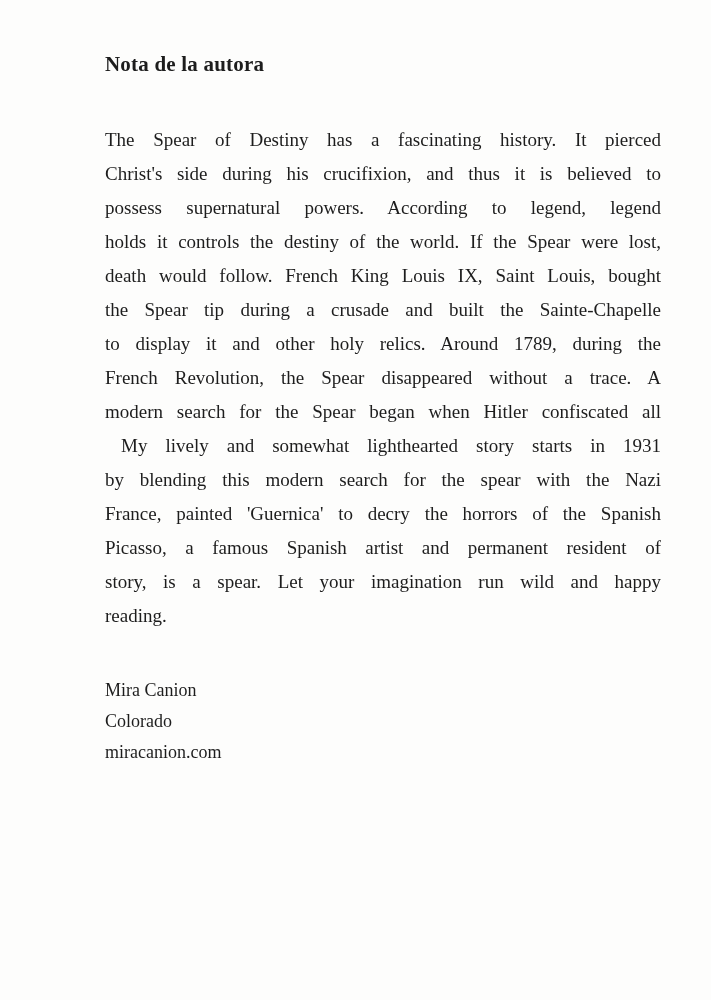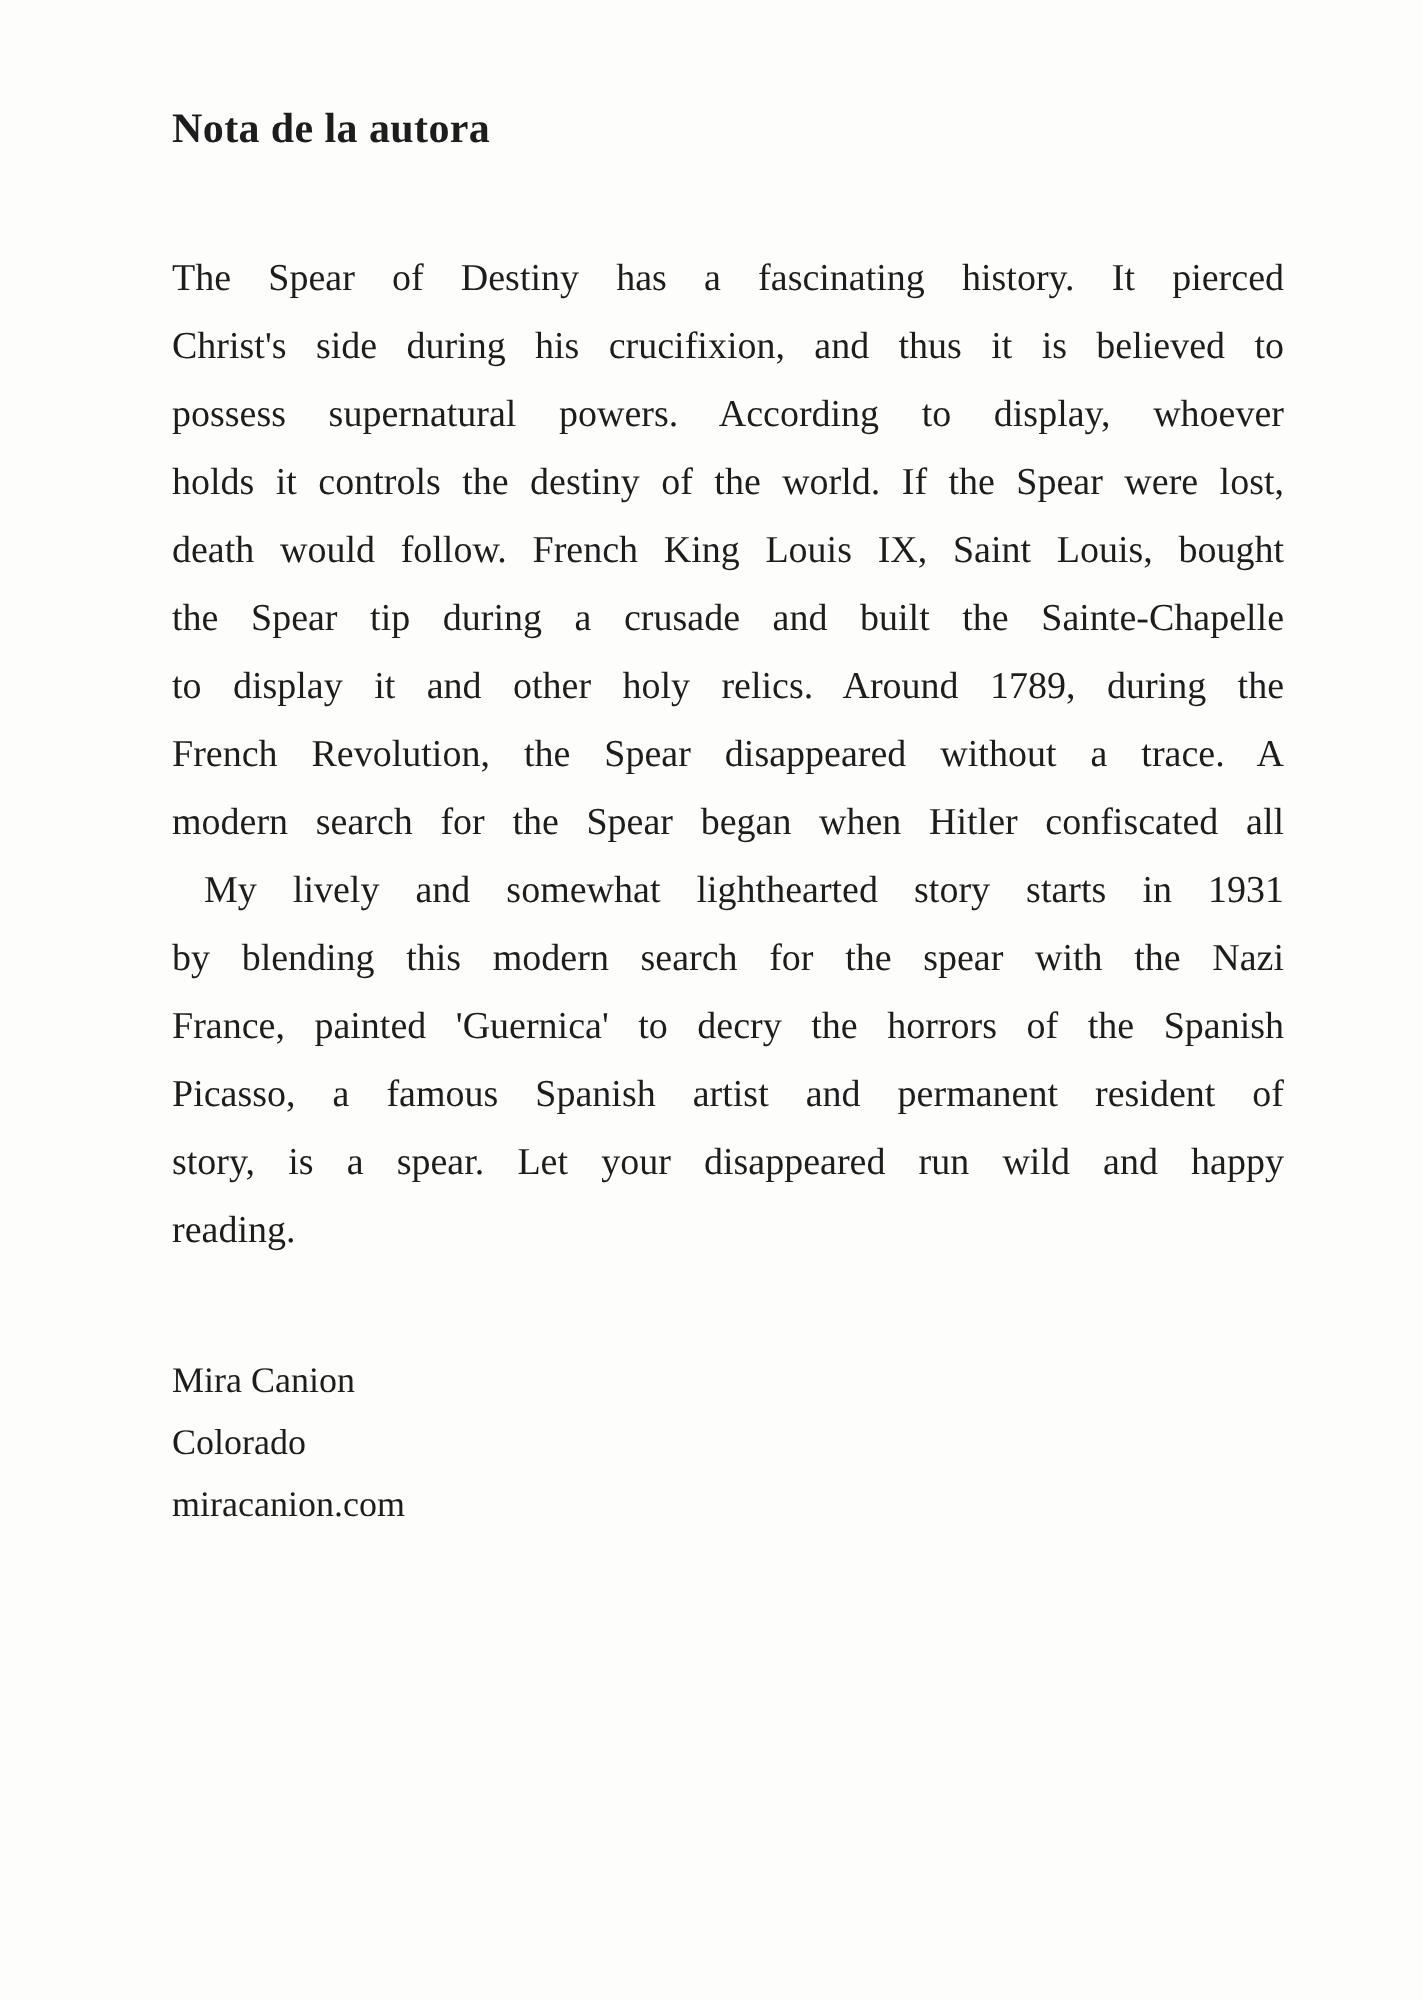--- a/index.html
+++ b/index.html
@@ -11,21 +11,21 @@
     position: relative;
     width: 711px;
     height: 1000px;
     background: #fdfdfc;
     font-family: "Liberation Serif", "DejaVu Serif", serif;
     color: #1d1d1d;
     overflow: hidden;
   }
   .content {
     position: absolute;
-    left: 86px;
+    left: 105px;
     top: 52px;
     width: 556px;
   }
   .title {
     font-size: 21px;
     font-weight: 700;
     line-height: 24px;
     margin: 0;
     letter-spacing: 0.2px;
   }
@@ -62,35 +62,35 @@
 <body>
 
 <div class="page">
   <div class="content">
 
     <h1 class="title">Nota de la autora</h1>
 
     <div class="para para1">
       <div class="line">The Spear of Destiny has a fascinating history. It pierced</div>
       <div class="line">Christ's side during his crucifixion, and thus it is believed to</div>
-      <div class="line">possess supernatural powers. According to display, whoever</div>
+      <div class="line">possess supernatural powers. According to legend, legend</div>
       <div class="line">holds it controls the destiny of the world. If the Spear were lost,</div>
       <div class="line">death would follow. French King Louis IX, Saint Louis, bought</div>
       <div class="line">the Spear tip during a crusade and built the Sainte-Chapelle</div>
       <div class="line">to display it and other holy relics. Around 1789, during the</div>
       <div class="line">French Revolution, the Spear disappeared without a trace. A</div>
       <div class="line">modern search for the Spear began when Hitler confiscated all</div>
     </div>
 
     <div class="para para2">
       <div class="line indent">My lively and somewhat lighthearted story starts in 1931</div>
       <div class="line">by blending this modern search for the spear with the Nazi</div>
       <div class="line">France, painted 'Guernica' to decry the horrors of the Spanish</div>
       <div class="line">Picasso, a famous Spanish artist and permanent resident of</div>
-      <div class="line">story, is a spear. Let your disappeared run wild and happy</div>
+      <div class="line">story, is a spear. Let your imagination run wild and happy</div>
       <div class="line flush">reading.</div>
     </div>
 
     <div class="signature">
       <div class="sig-line">Mira Canion</div>
       <div class="sig-line">Colorado</div>
       <div class="sig-line">miracanion.com</div>
     </div>
 
   </div>

